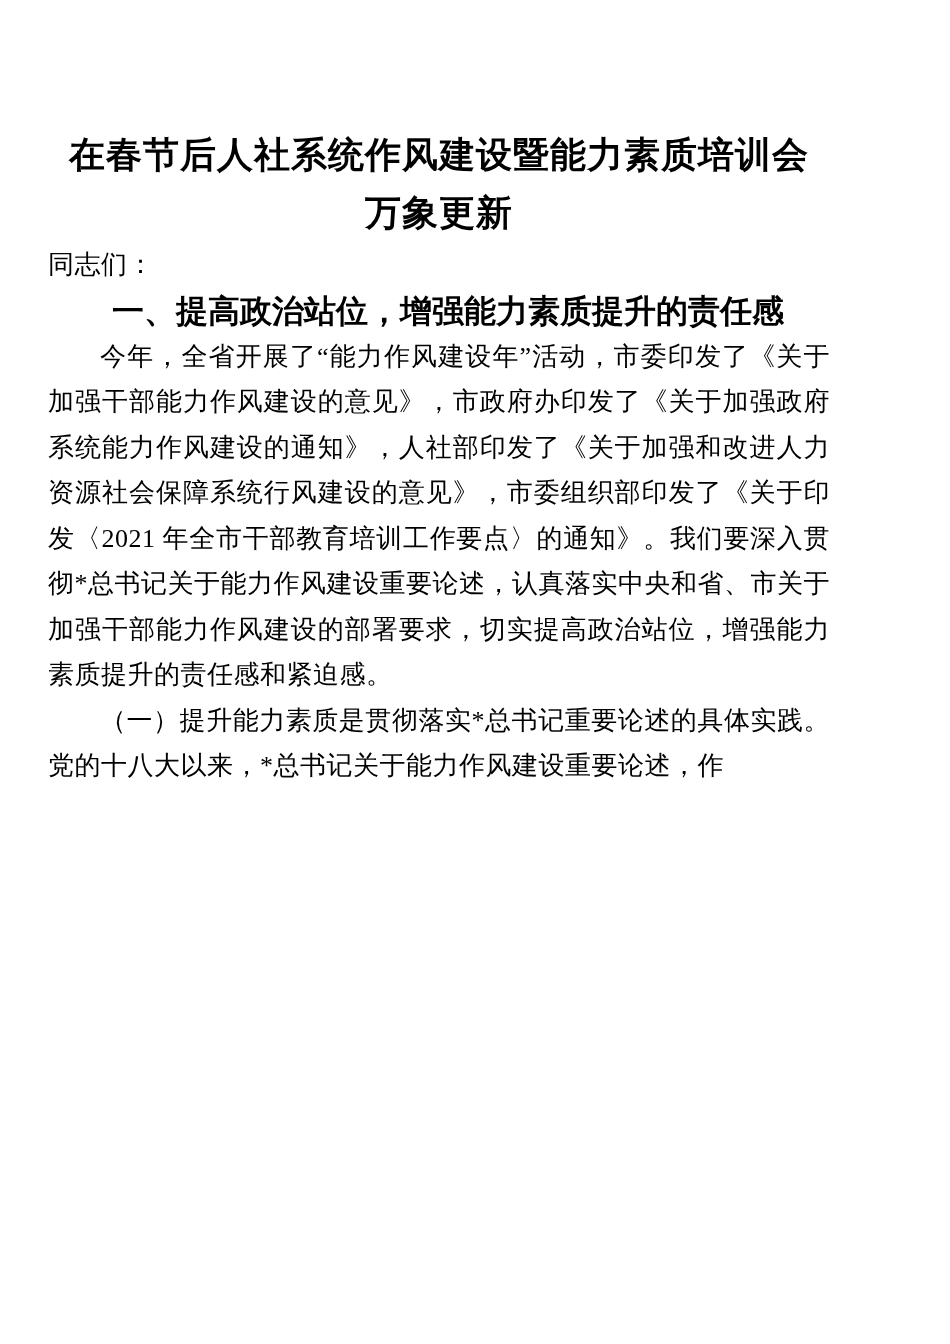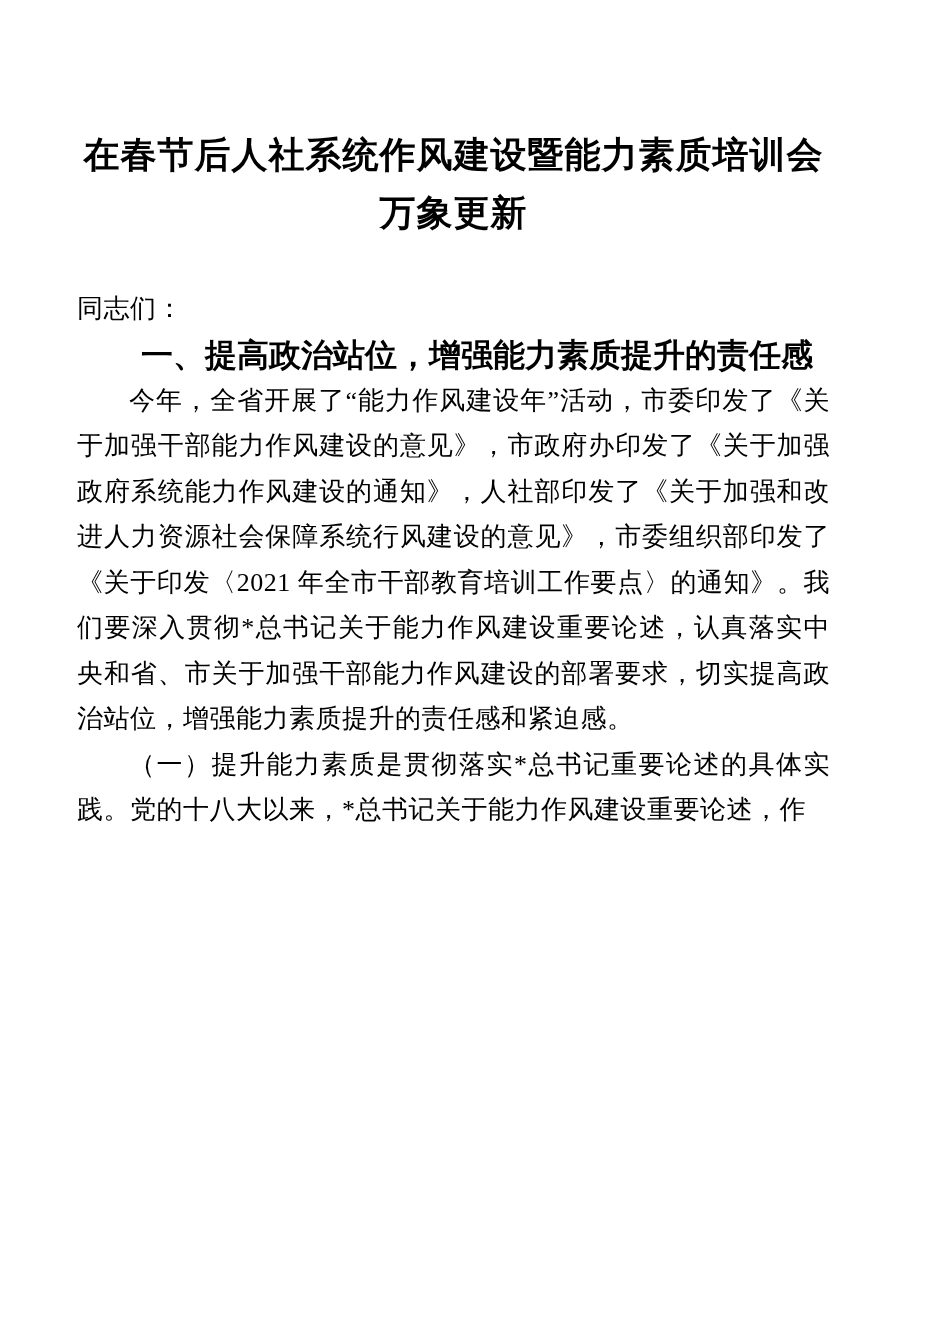--- a/index.html
+++ b/index.html
@@ -7,37 +7,36 @@
       padding: 0;
       background: #ffffff;
     }
     .page {
       position: relative;
       width: 950px;
       height: 1116px;
       background: #ffffff;
       color: #000000;
       box-sizing: border-box;
-      padding: 126px 120px 0 77px;
+      padding: 126px 120px 0 48px;
       overflow: hidden;
     }
     .doc-title {
       margin: 0;
       font-family: "Liberation Serif", serif;
       font-weight: 700;
       font-size: 36px;
       line-height: 58px;
       text-align: center;
       letter-spacing: 1px;
     }
     .title-line {
       display: block;
     }
     .doc-body {
-      margin-top: 44px;
       font-family: "Liberation Serif", serif;
       font-size: 26px;
       line-height: 45.5px;
       text-align: justify;
       letter-spacing: 0.5px;
     }
     .doc-body p {
       margin: 0;
     }
     .para {

